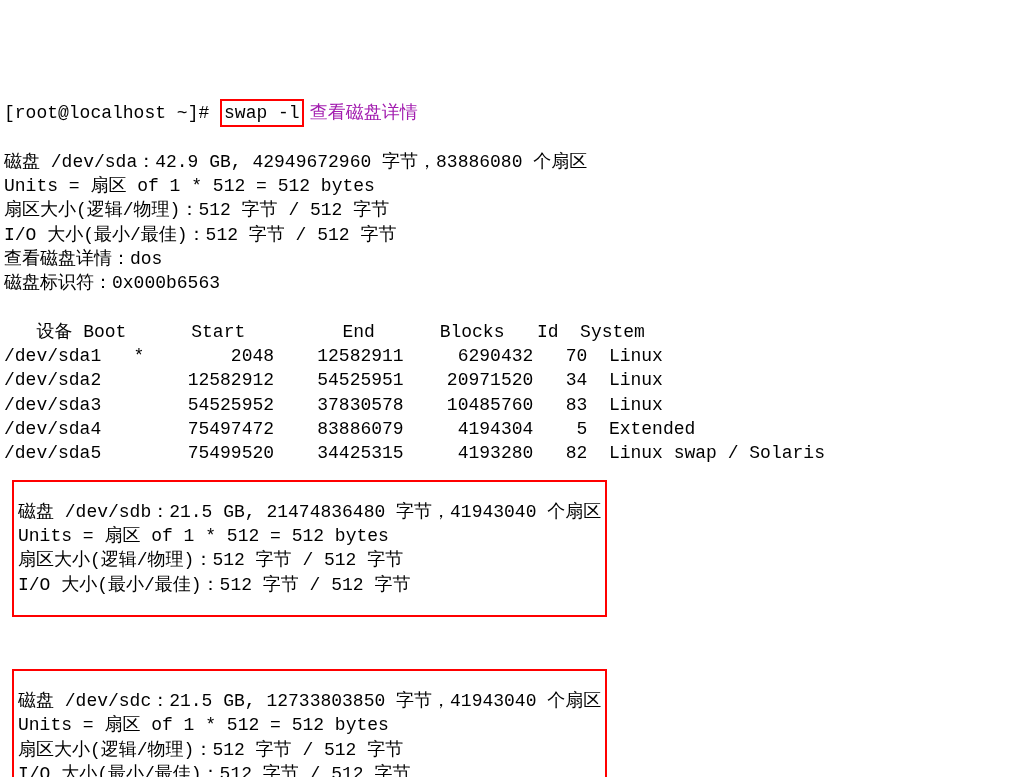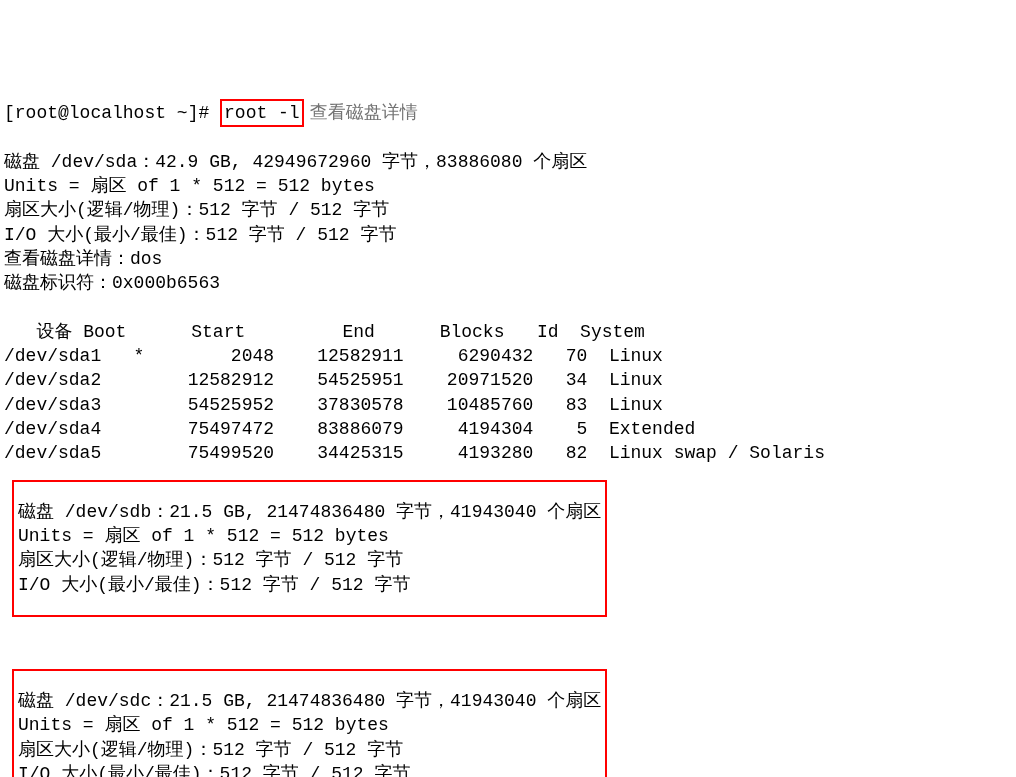--- a/index.html
+++ b/index.html
@@ -13,57 +13,57 @@
       position: relative;
       white-space: pre;
     }
     .highlight-box-cmd {
       border: 2px solid #ff0000;
       display: inline-block;
       padding: 0 2px;
       margin: -2px 0;
     }
     .annotation {
-      color: #737373;
+      color: #a21caf;
       display: inline;
       margin-left: 6px;
     }
     .highlight-box {
       border: 2px solid #ff0000;
       padding: 18px 4px;
       margin: 14px 8px;
       display: inline-block;
     }
   </style>
 </head>
 <body>
 
 
 
-<div><span>[root@localhost ~]# </span><span class="highlight-box-cmd"><span>root -l</span></span><span class="annotation">查看磁盘详情</span>
+<div><span>[root@localhost ~]# </span><span class="highlight-box-cmd"><span>swap -l</span></span><span class="annotation">查看磁盘详情</span>
 
 <span>磁盘 /dev/sda：42.9 GB, 42949672960 字节，83886080 个扇区</span>
 <span>Units = 扇区 of 1 * 512 = 512 bytes</span>
 <span>扇区大小(逻辑/物理)：512 字节 / 512 字节</span>
 <span>I/O 大小(最小/最佳)：512 字节 / 512 字节</span>
 <span>查看磁盘详情：dos</span>
 <span>磁盘标识符：0x000b6563</span>
 
 <span>   设备 Boot      Start         End      Blocks   Id  System</span>
 <span>/dev/sda1   *        2048    12582911     6290432   70  Linux</span>
 <span>/dev/sda2        12582912    54525951    20971520   34  Linux</span>
 <span>/dev/sda3        54525952    37830578    10485760   83  Linux</span>
 <span>/dev/sda4        75497472    83886079     4194304    5  Extended</span>
 <span>/dev/sda5        75499520    34425315     4193280   82  Linux swap / Solaris</span>
 <div class="highlight-box"><span>磁盘 /dev/sdb：21.5 GB, 21474836480 字节，41943040 个扇区</span>
 <span>Units = 扇区 of 1 * 512 = 512 bytes</span>
 <span>扇区大小(逻辑/物理)：512 字节 / 512 字节</span>
 <span>I/O 大小(最小/最佳)：512 字节 / 512 字节</span></div>
 
-<div class="highlight-box"><span>磁盘 /dev/sdc：21.5 GB, 21474836480 字节，41943040 个扇区</span>
+<div class="highlight-box"><span>磁盘 /dev/sdc：21.5 GB, 12733803850 字节，41943040 个扇区</span>
 <span>Units = 扇区 of 1 * 512 = 512 bytes</span>
 <span>扇区大小(逻辑/物理)：512 字节 / 512 字节</span>
 <span>I/O 大小(最小/最佳)：512 字节 / 512 字节</span></div>
 
 </div>
 
 
 
 
 

